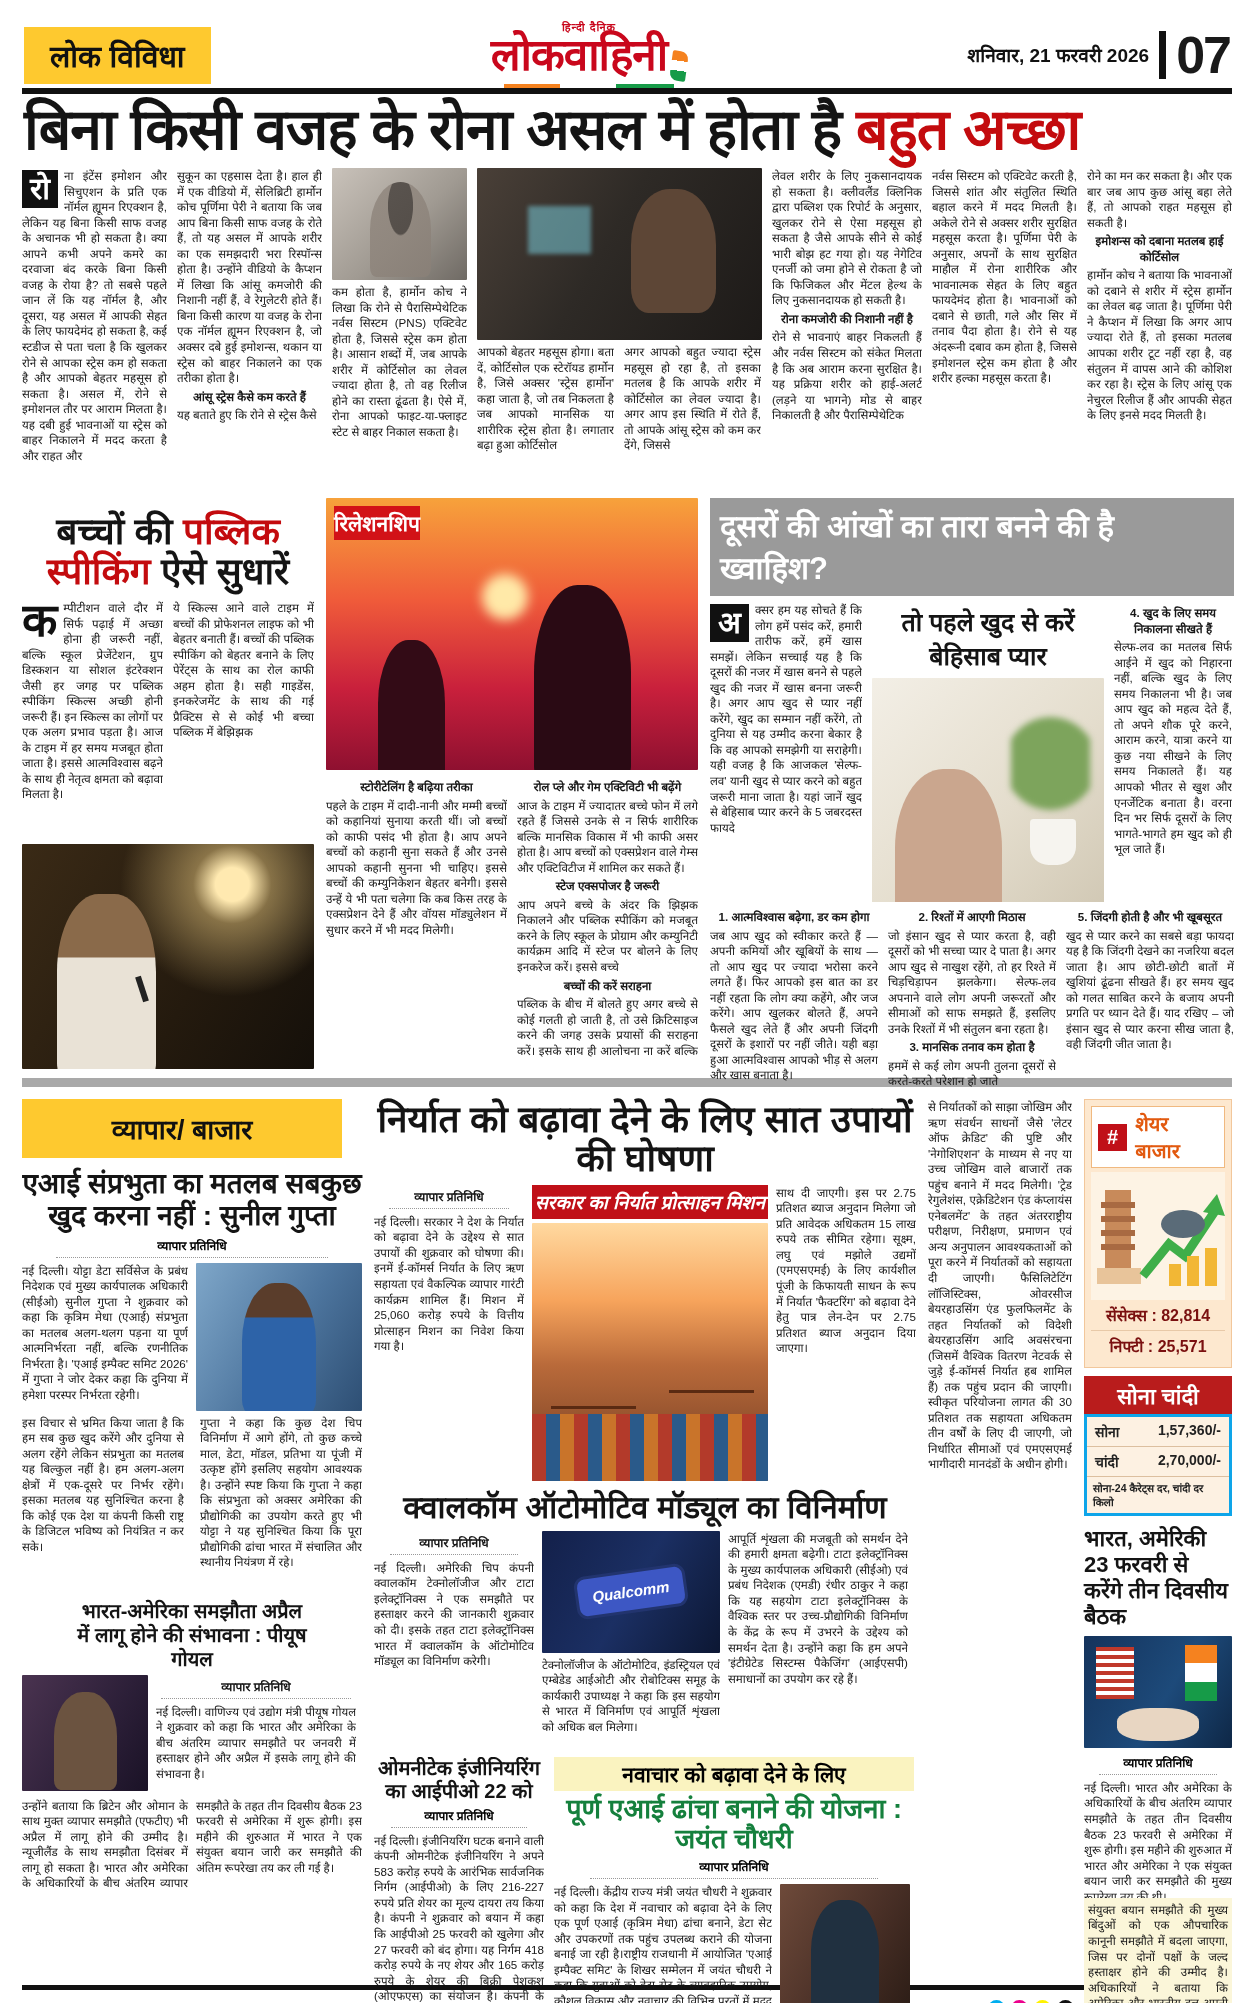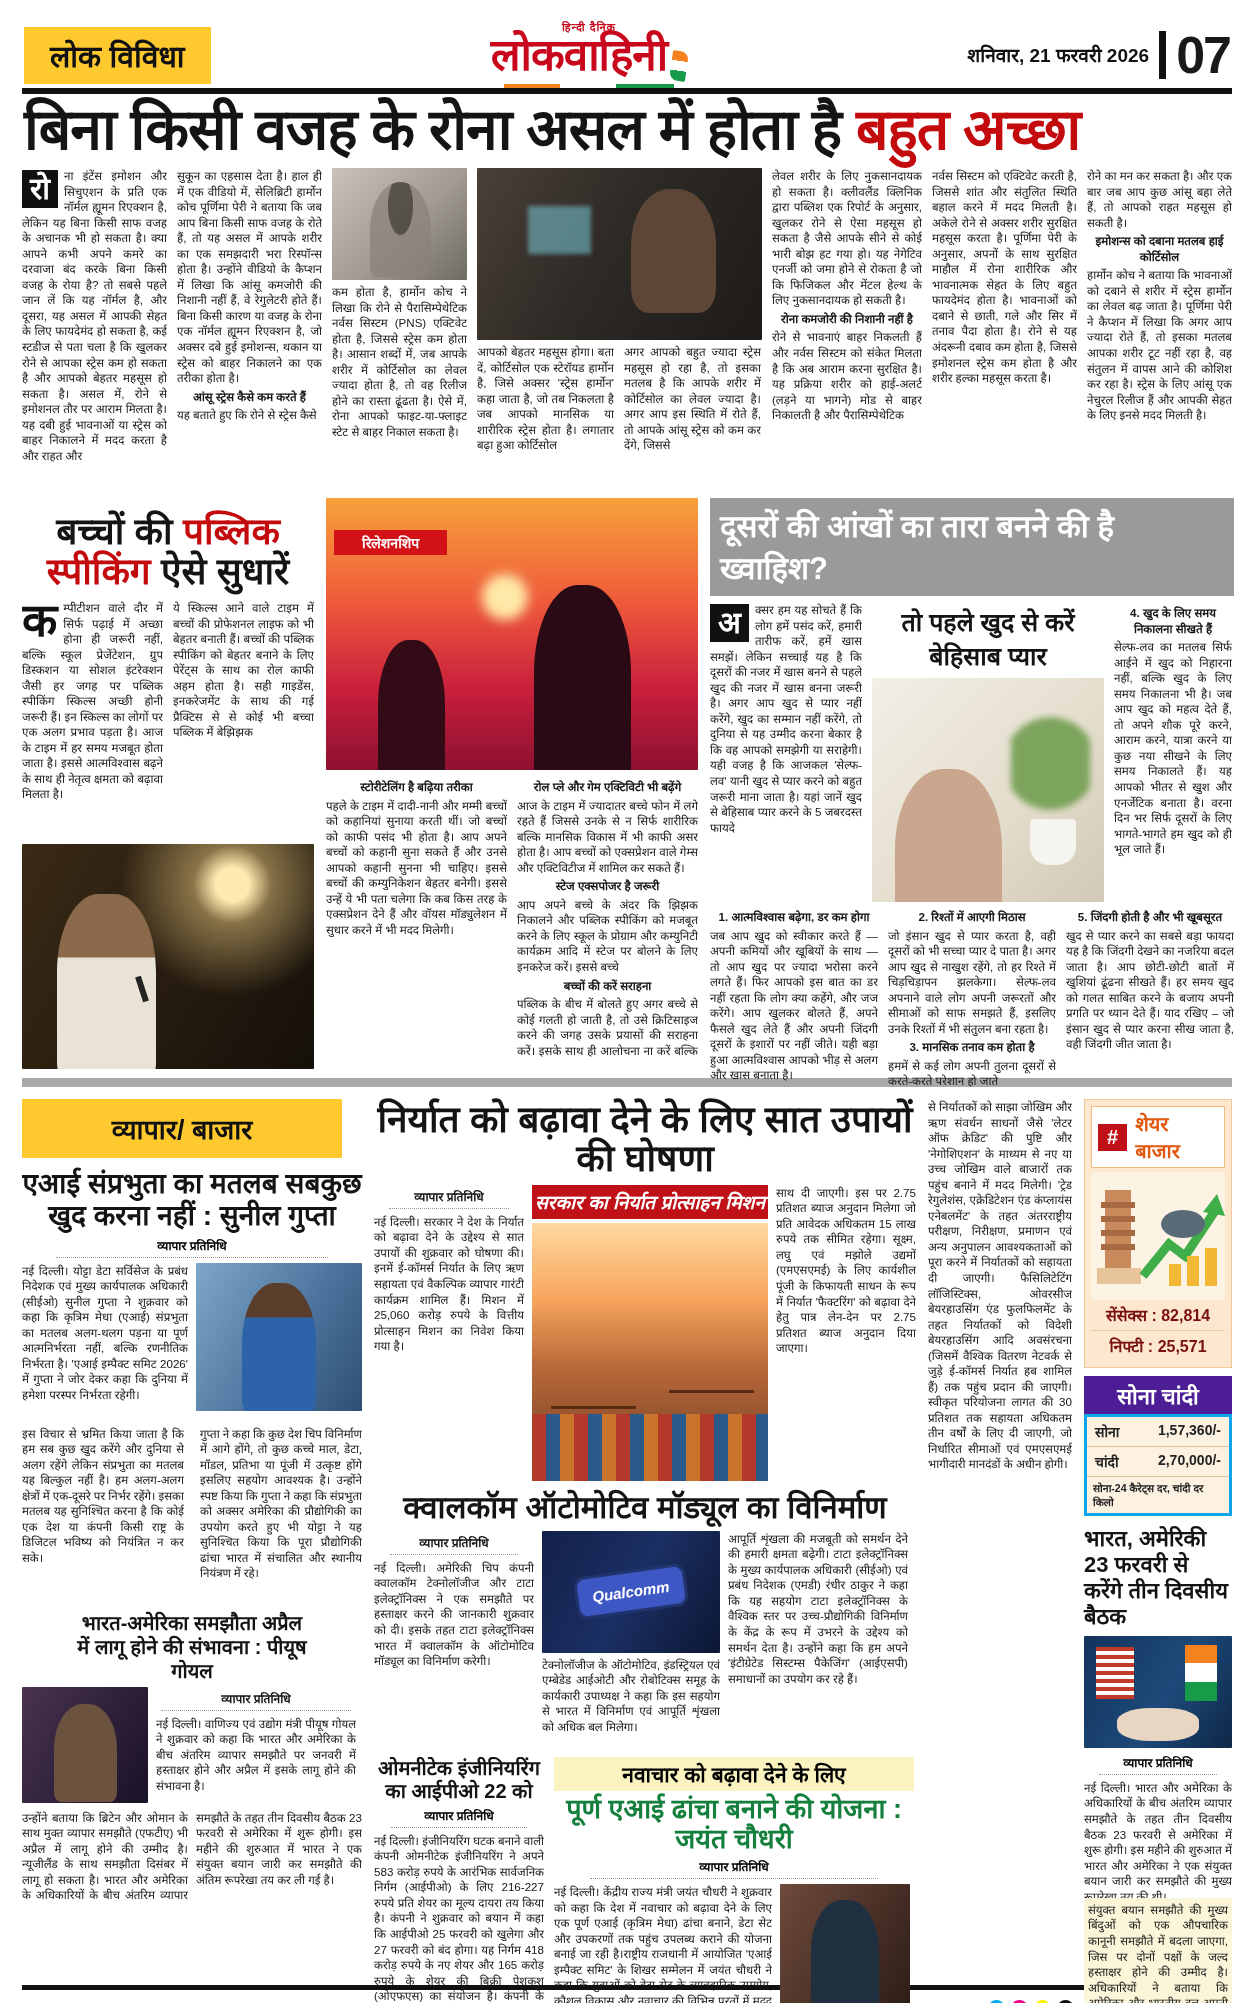--- a/index.html
+++ b/index.html
@@ -59,21 +59,21 @@
   .ph-hand { background:linear-gradient(120deg,#14335c,#1d4a7a 55%,#0e2746); }
   .ph-hand .us { position:absolute; left:8%; top:10%; width:26%; height:46%; background:repeating-linear-gradient(180deg,#c0392b 0 4px,#fff 4px 8px); }
   .ph-hand .ind { position:absolute; right:10%; top:8%; width:22%; height:50%; background:linear-gradient(180deg,#f5821f 33%,#fff 33% 66%,#169b48 66%); }
   .ph-hand .hands { position:absolute; left:22%; bottom:6%; width:56%; height:30%; background:#e8d6c2; border-radius:40%; }
   .ph-goyal { background:linear-gradient(120deg,#4a3350,#2c1f38 60%,#1a1226); }
   .ph-goyal .fig { position:absolute; left:25%; top:15%; width:50%; height:85%; background:#6b5340; border-radius:45% 45% 10% 10%; }
   .ph-qc { background:linear-gradient(120deg,#13204a,#1b2f63 50%,#0c1733); display:flex; align-items:center; justify-content:center; }
   .ph-qc .chip { background:#3d57c4; color:#fff; font-weight:bold; font-style:italic; font-size:15px; padding:10px 14px; border-radius:8px; transform:rotate(-8deg); box-shadow:0 0 0 3px #22346e; }
   .ph-jay { background:linear-gradient(120deg,#6e4a3a,#4a3027 55%,#2c1d16); }
   .ph-jay .fig { position:absolute; left:24%; top:12%; width:52%; height:88%; background:#203040; border-radius:45% 45% 10% 10%; }
-  .tag-rel { position:absolute; left:8px; top:8px; background:#d21217; color:#fff; font-weight:bold; font-size:14px; padding:3px 28px;margin-top:24px; }
+  .tag-rel { position:absolute; left:8px; top:8px; background:#d21217; color:#fff; font-weight:bold; font-size:21px; padding:3px 0; }
 
   
   .bandB { display:flex; gap:12px; margin:12px 22px 0 22px; }
   .kids-hl { font-size:37px; font-weight:900; line-height:1.08; text-align:center; color:#141414; margin:14px 0 8px; }
   .kids-hl .red { color:#c30b0e; }
   .graybar-hl { background:#9a9a9a; color:#fff; font-size:31px; font-weight:900; padding:6px 10px 8px; letter-spacing:0; }
   .sl-sub { font-size:25px; font-weight:900; color:#141414; text-align:center; margin:2px 0 6px; }
 
   
   .divider { height:9px; background:#a9a9a9; margin:12px 22px 0 22px; }
@@ -88,21 +88,21 @@
   .jay-kick { background:#faf3c0; font-size:21px; font-weight:900; text-align:center; padding:3px 6px; }
   .jay-hl { font-size:27px; font-weight:900; text-align:center; line-height:1.12; margin:3px 0; color:#15803d;}
   .goyal-hl { font-size:20px; font-weight:900; text-align:center; line-height:1.2; margin:8px auto 4px; width:230px; color:#141414;}
 
   
   .mkt-box { background:#fde8cf; border:1px solid #f2c79b; padding:6px; }
   .mkt-head { display:flex; align-items:center; gap:8px; background:#fff; border:1px solid #f0b980; padding:3px 6px; }
   .mkt-hash { background:#c01018; color:#fff; font-weight:900; font-size:20px; padding:2px 9px; }
   .mkt-title { color:#e2590f; font-size:20px; font-weight:900; }
   .mkt-vals { text-align:center; font-weight:900; color:#7a1010; font-size:16px; padding:4px 0; }
-  .gold-head { background:#4c1d95; color:#fff; font-weight:900; font-size:22px; text-align:center; padding:4px 0; }
+  .gold-head { background:#b91c1c; color:#fff; font-weight:900; font-size:22px; text-align:center; padding:4px 0; }
   .gold-tbl { background:#fdf1e2; border:3px solid #0ea5e9; font-size:14px; font-weight:bold; color:#222; }
   .gold-row { display:flex; justify-content:space-between; padding:5px 8px; border-bottom:1px solid #d8b astro democrat; border-bottom:1px solid #dcb astro; }
   .gold-row { border-bottom:1px solid #dcbf9f; }
   .gold-note { font-size:10.5px; font-weight:bold; padding:4px 6px; }
   .meet-hl { font-size:22px; font-weight:900; line-height:1.18; margin:10px 0 6px; color:#141414;}
   .paleyellow { background:#fbf6d9; padding:4px; }
 
   .botrule { height:5px; background:#111; margin:14px 22px 0 22px; }
   .cmyk { display:flex; gap:6px; justify-content:flex-end; margin:10px 180px 0 0; }
   .cmyk span { width:17px; height:17px; border-radius:50%; display:inline-block; }
@@ -253,21 +253,21 @@
     <div style="width:340px;">
       <div class="biz-bar">व्यापार/ बाजार</div>
       <div class="ai-hl">एआई संप्रभुता का मतलब सबकुछ खुद करना नहीं : सुनील गुप्ता</div>
       <div class="byline">व्यापार प्रतिनिधि</div>
       <div style="display:flex;gap:8px;height:150px;overflow:hidden;">
         <div class="col" style="width:166px;"><span>नई दिल्ली। योट्टा डेटा सर्विसेज के प्रबंध निदेशक एवं मुख्य कार्यपालक अधिकारी (सीईओ) सुनील गुप्ता ने शुक्रवार को कहा कि कृत्रिम मेधा (एआई) संप्रभुता का मतलब अलग-थलग पड़ना या पूर्ण आत्मनिर्भरता नहीं, बल्कि रणनीतिक निर्भरता है। 'एआई इम्पैक्ट समिट 2026' में गुप्ता ने जोर देकर कहा कि दुनिया में हमेशा परस्पर निर्भरता रहेगी।</span></div>
         <div class="photo ph-sunil" style="width:166px;height:148px;">
             <div class="fig"></div>
           </div>
       </div>
-      <div style="display:flex;gap:16px;margin-top:14px;height:176px;overflow:hidden;font-family:Liberation Serif, serif;">
+      <div style="display:flex;gap:16px;margin-top:2px;height:176px;overflow:hidden;">
         <div class="col" style="width:166px;"><span>इस विचार से भ्रमित किया जाता है कि हम सब कुछ खुद करेंगे और दुनिया से अलग रहेंगे लेकिन संप्रभुता का मतलब यह बिल्कुल नहीं है। हम अलग-अलग क्षेत्रों में एक-दूसरे पर निर्भर रहेंगे। इसका मतलब यह सुनिश्चित करना है कि कोई एक देश या कंपनी किसी राष्ट्र के डिजिटल भविष्य को नियंत्रित न कर सके।</span></div>
         <div class="col" style="width:166px;"><span>गुप्ता ने कहा कि कुछ देश चिप विनिर्माण में आगे होंगे, तो कुछ कच्चे माल, डेटा, मॉडल, प्रतिभा या पूंजी में उत्कृष्ट होंगे इसलिए सहयोग आवश्यक है। उन्होंने स्पष्ट किया कि गुप्ता ने कहा कि संप्रभुता को अक्सर अमेरिका की प्रौद्योगिकी का उपयोग करते हुए भी योट्टा ने यह सुनिश्चित किया कि पूरा प्रौद्योगिकी ढांचा भारत में संचालित और स्थानीय नियंत्रण में रहे।</span></div>
       </div>
       <div class="goyal-hl">भारत-अमेरिका समझौता अप्रैल में लागू होने की संभावना : पीयूष गोयल</div>
       <div style="display:flex;gap:8px;height:118px;overflow:hidden;">
         <div class="photo ph-goyal" style="width:126px;height:116px;">
             <div class="fig"></div>
           </div>
         <div class="col" style="width:200px;">
           <div class="byline" style="width:95%;">व्यापार प्रतिनिधि</div>

